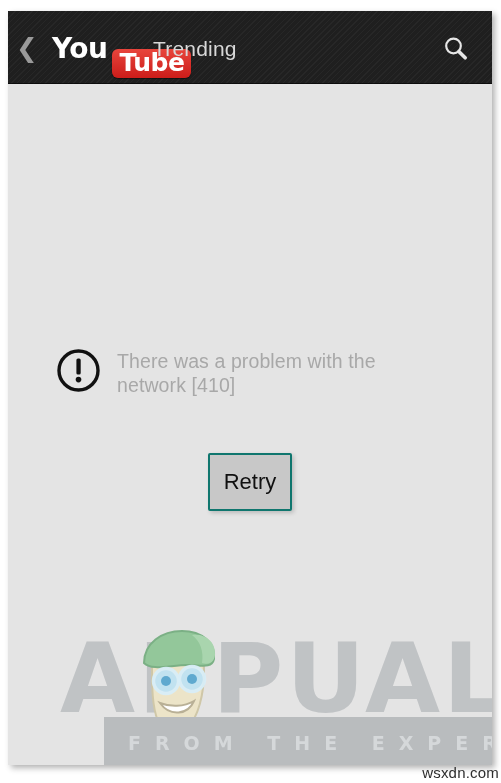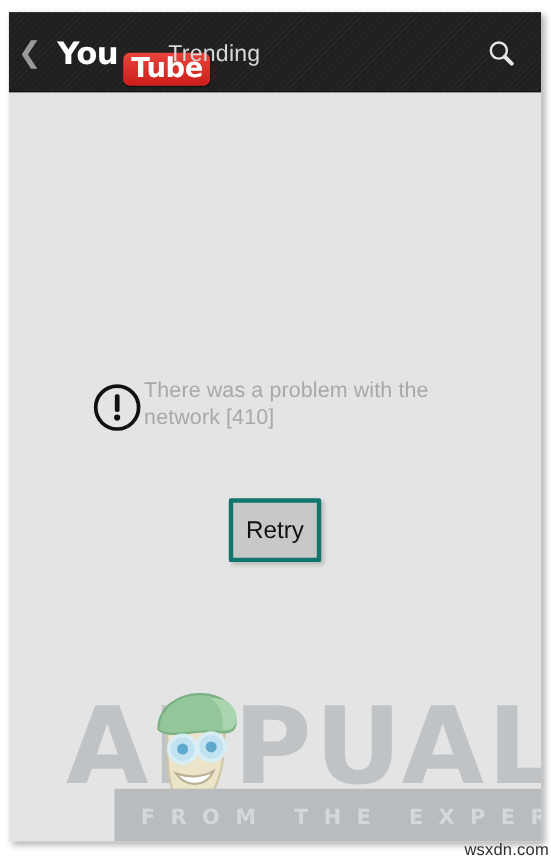--- a/index.html
+++ b/index.html
@@ -122,26 +122,26 @@
     width: 44px;
     height: 44px;
     display: flex;
     align-items: center;
     justify-content: center;
   }
 
   
   .error-block {
     position: absolute;
-    left: 76px;
+    left: 48px;
     top: 332px;
     width: 340px;
     display: flex;
-    align-items: flex-start;
-    gap: 2px;
+    align-items: flex-end;
+    gap: 16px;
   }
   .alert-icon {
     flex: 0 0 auto;
     margin-top: 5px;
   }
   .error-text {
     color: #a8a8a8;
     font-size: 19.5px;
     line-height: 24px;
     max-width: 268px;
@@ -149,21 +149,21 @@
   }
 
   
   .retry-btn {
     position: absolute;
     left: 200px;
     top: 442px;
     width: 84px;
     height: 58px;
     background: #c8c8c8;
-    border: 4px solid #0f766e;
+    border: 2px solid #0f766e;
     border-radius: 2px;
     color: #101010;
     font-size: 22px;
     display: flex;
     align-items: center;
     justify-content: center;
     box-shadow: 2px 2px 4px rgba(0,0,0,0.18);
     cursor: pointer;
     padding: 0;
     font-family: "Liberation Sans", sans-serif;

